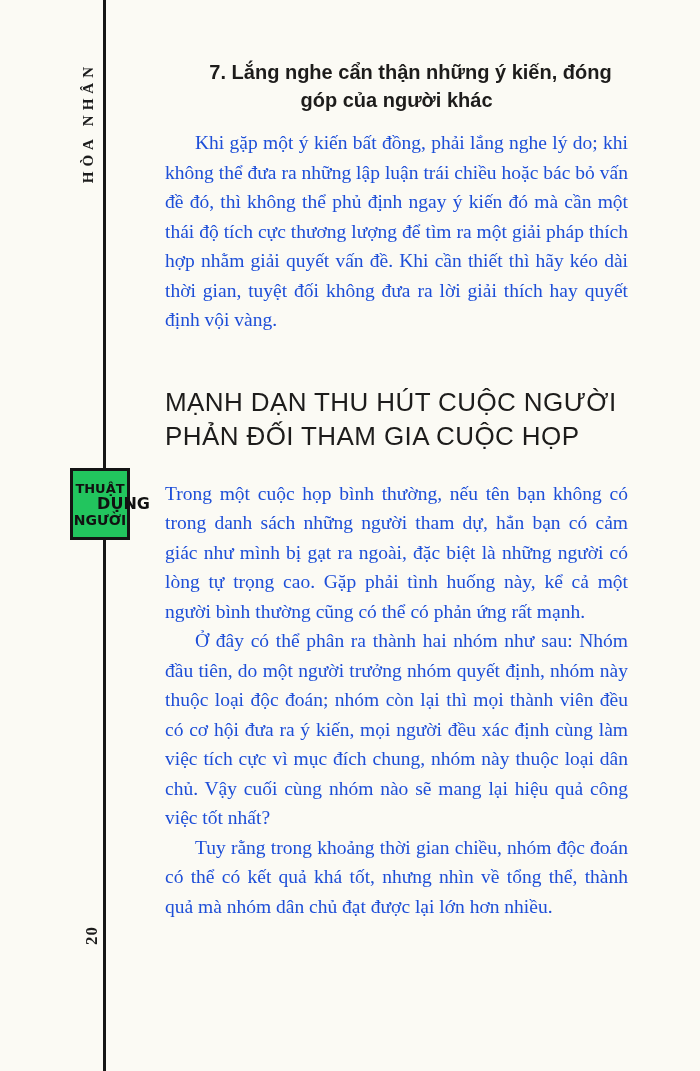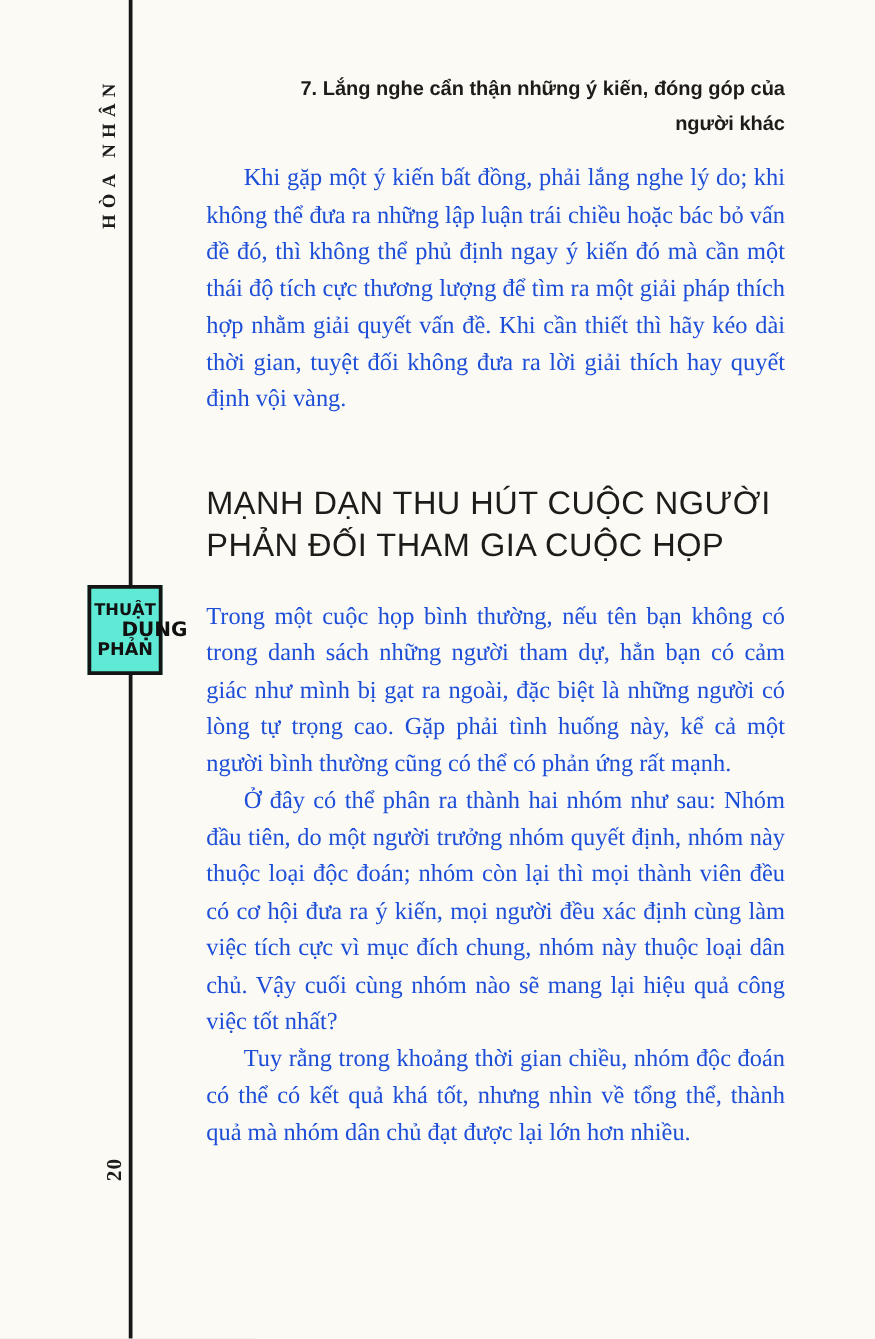--- a/index.html
+++ b/index.html
@@ -53,21 +53,21 @@
     letter-spacing: 1px;
     color: #1c1c1c;
   }
   
   .logo {
     position: absolute;
     left: 70px;
     top: 468px;
     width: 60px;
     height: 72px;
-    background: #5eead4;
+    background: #22c55e;
     border: 3px solid #141414;
     display: flex;
     flex-direction: column;
     align-items: center;
     justify-content: center;
     gap: 1px;
     box-sizing: border-box;
   }
   .logo-line {
     font-family: "DejaVu Sans", sans-serif;
@@ -85,25 +85,25 @@
   .content {
     position: absolute;
     left: 165px;
     top: 58px;
     width: 463px;
   }
   .sub-heading {
     margin: 0 0 14px 0;
     font-family: "Liberation Sans", sans-serif;
     font-weight: bold;
-    font-size: 16px;
+    font-size: 20px;
     line-height: 28px;
     text-indent: 28px;
     color: #1d1c1b;
-    text-align: right;
+    text-align: center;
   }
   .body-para {
     margin: 0;
     font-family: "Liberation Serif", serif;
     font-size: 19.5px;
     line-height: 29.5px;
     text-align: justify;
     color: #1d4ed8;
   }
   .body-para.indent { text-indent: 30px; }
@@ -125,21 +125,21 @@
 
   <div class="rule"></div>
 
   <div class="side-author">HÒA NHÂN</div>
 
   <div class="side-pagenum">20</div>
 
   <div class="logo">
     <div class="logo-line l1">THUẬT</div>
     <div class="logo-line l2">DỤNG</div>
-    <div class="logo-line l3">PHẢN</div>
+    <div class="logo-line l3">NGƯỜI</div>
   </div>
 
   <main class="content">
 
     <h3 class="sub-heading">7. Lắng nghe cẩn thận những ý kiến, đóng góp của người khác</h3>
 
     <p class="body-para indent">Khi gặp một ý kiến bất đồng, phải lắng nghe lý do; khi không thể đưa ra những lập luận trái chiều hoặc bác bỏ vấn đề đó, thì không thể phủ định ngay ý kiến đó mà cần một thái độ tích cực thương lượng để tìm ra một giải pháp thích hợp nhằm giải quyết vấn đề. Khi cần thiết thì hãy kéo dài thời gian, tuyệt đối không đưa ra lời giải thích hay quyết định vội vàng.</p>
 
     <h2 class="chapter-title">MẠNH DẠN THU HÚT CUỘC NGƯỜI PHẢN ĐỐI THAM GIA CUỘC HỌP</h2>
 

